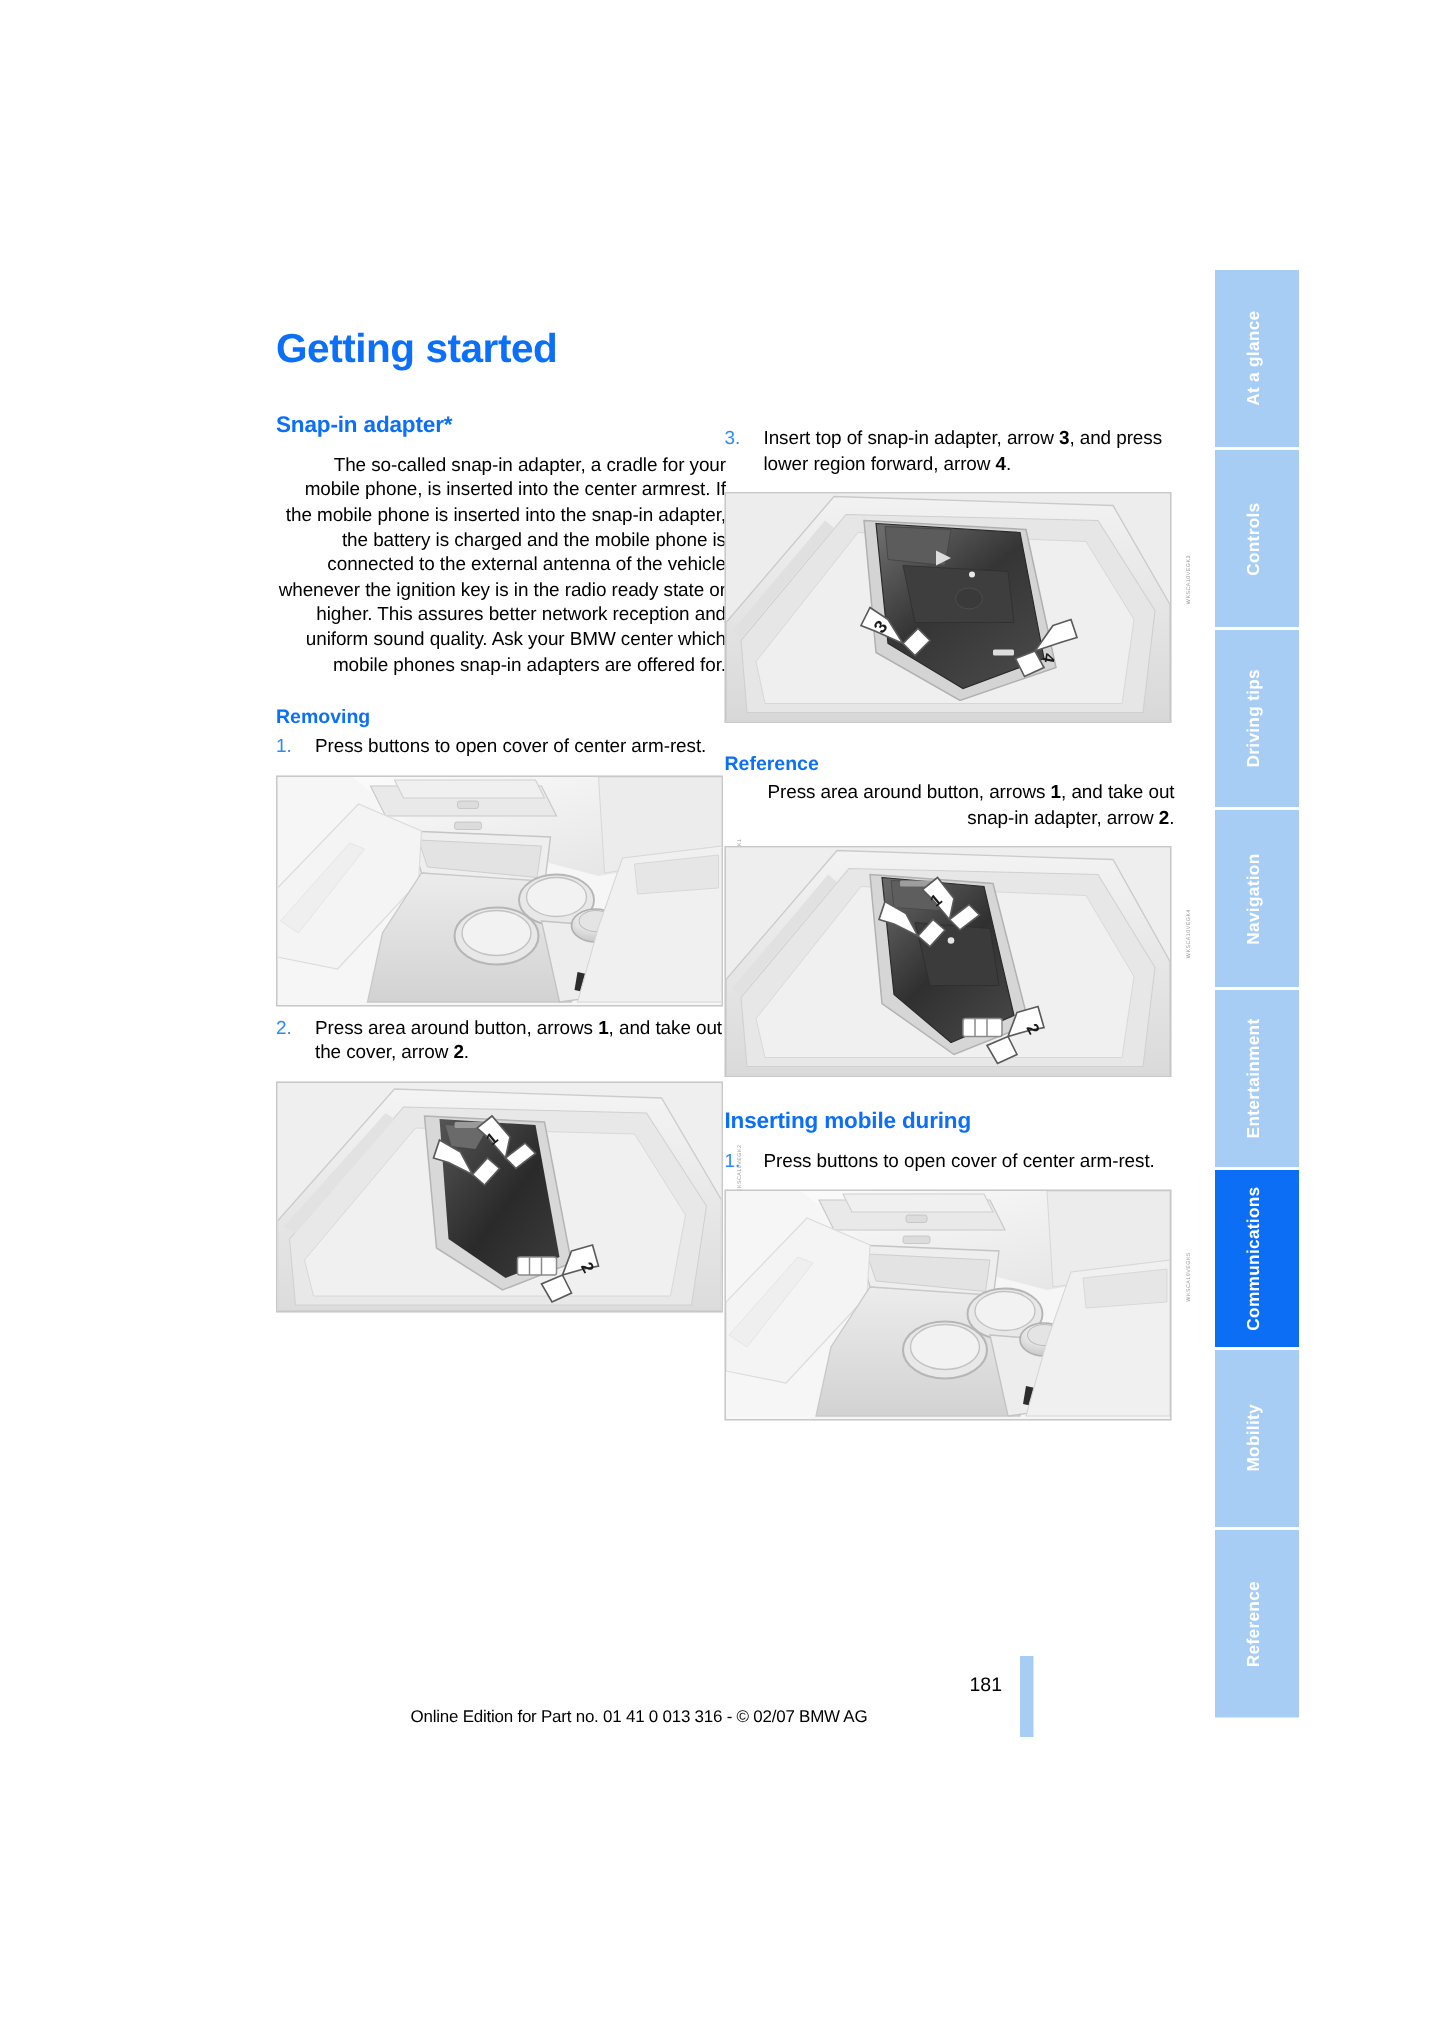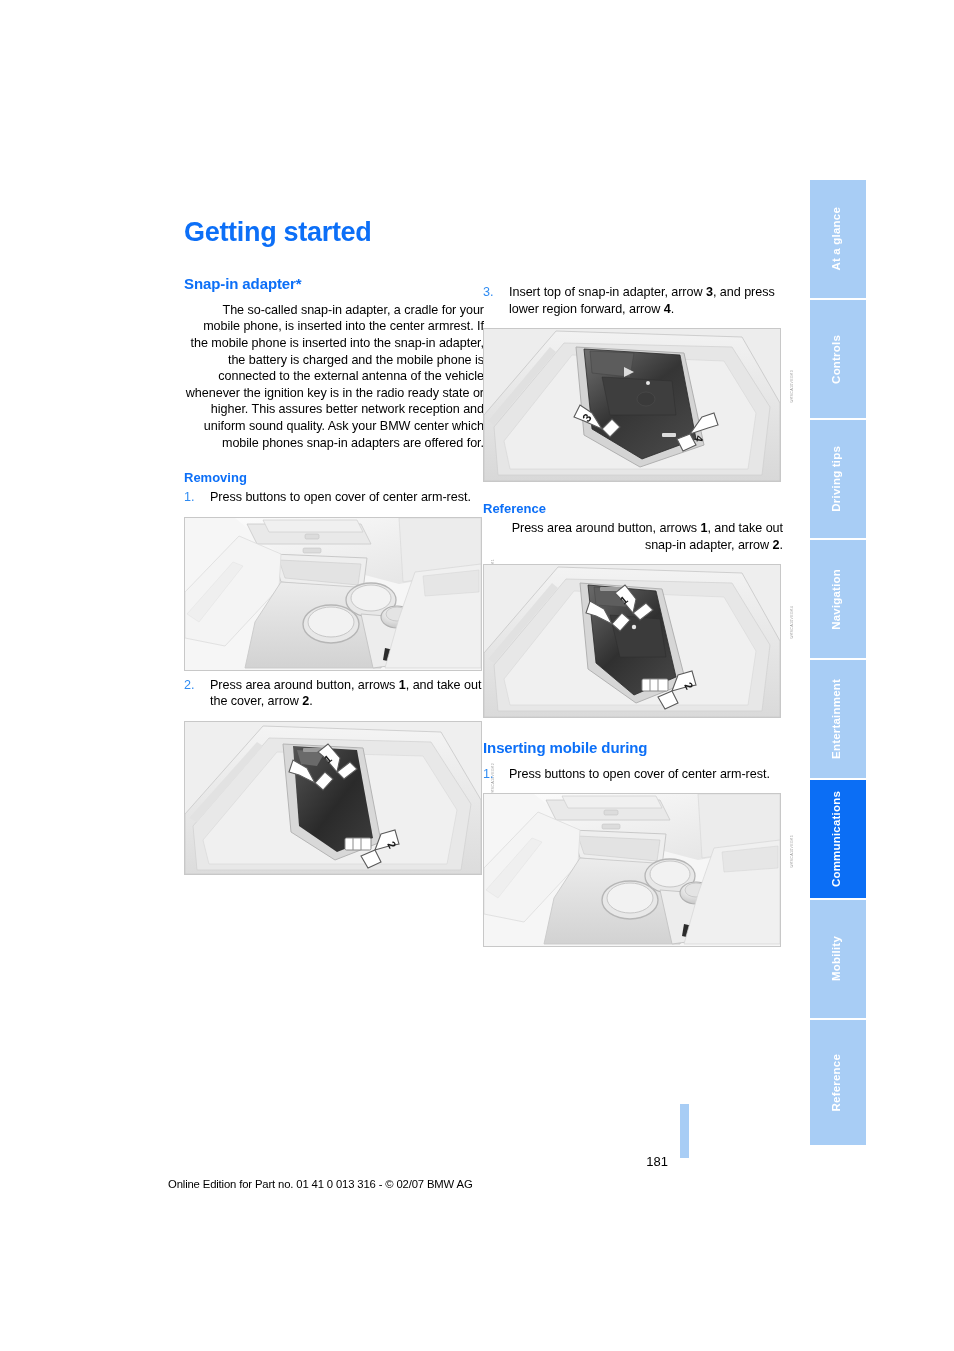--- a/index.html
+++ b/index.html
@@ -156,32 +156,32 @@
     letter-spacing: 0.3px;
     white-space: nowrap;
     font-family: "Liberation Sans", sans-serif;
   }
   .fig-frame svg { display: block; width: 100%; height: 100%; }
 
   
   .footer {
     position: absolute;
     left: 168px;
-    top: 1154px;
+    top: 1115px;
     width: 616px;
   }
   .pageno {
     text-align: right;
     font-size: 13px;
     color: #000000;
     padding-right: 116px;
     line-height: 16px;
   }
   .footline {
-    text-align: left;
+    text-align: center;
     font-size: 11.3px;
     color: #000000;
     margin-top: 8px;
     letter-spacing: -0.15px;
     padding-right: 100px;
   }
   .footbar {
     position: absolute;
     left: 680px;
     top: 1104px;

